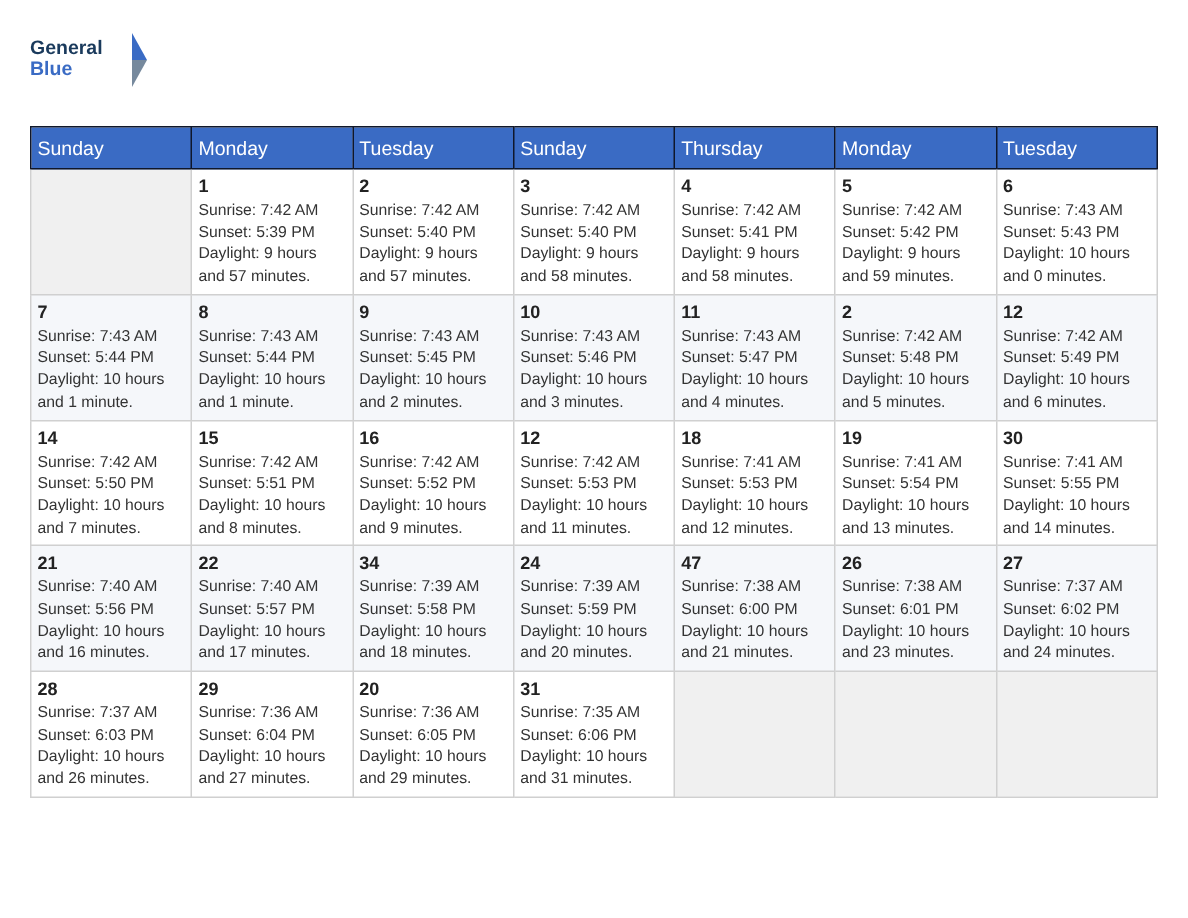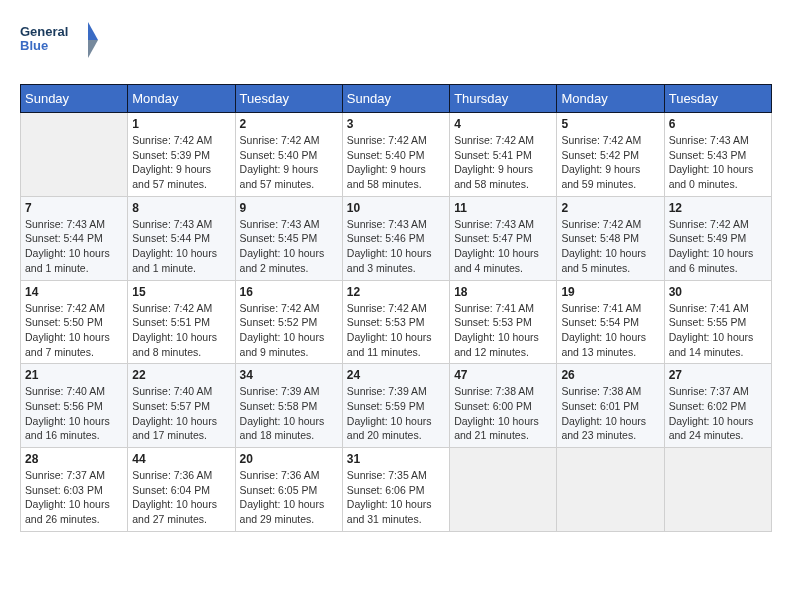--- a/index.html
+++ b/index.html
@@ -220,21 +220,21 @@
           <span class="day-num">27</span>
           <div class="day-info">Sunrise: 7:37 AM<br>Sunset: 6:02 PM<br>Daylight: 10 hours<br>and 24 minutes.</div>
         </td>
       </tr>
       <tr>
         <td>
           <span class="day-num">28</span>
           <div class="day-info">Sunrise: 7:37 AM<br>Sunset: 6:03 PM<br>Daylight: 10 hours<br>and 26 minutes.</div>
         </td>
         <td>
-          <span class="day-num">44</span>
+          <span class="day-num">29</span>
           <div class="day-info">Sunrise: 7:36 AM<br>Sunset: 6:04 PM<br>Daylight: 10 hours<br>and 27 minutes.</div>
         </td>
         <td>
           <span class="day-num">20</span>
           <div class="day-info">Sunrise: 7:36 AM<br>Sunset: 6:05 PM<br>Daylight: 10 hours<br>and 29 minutes.</div>
         </td>
         <td>
           <span class="day-num">31</span>
           <div class="day-info">Sunrise: 7:35 AM<br>Sunset: 6:06 PM<br>Daylight: 10 hours<br>and 31 minutes.</div>
         </td>

